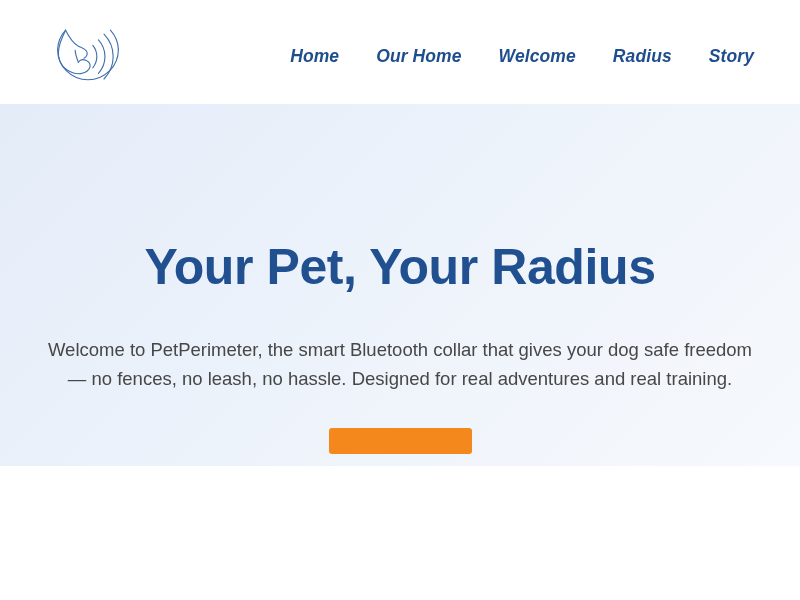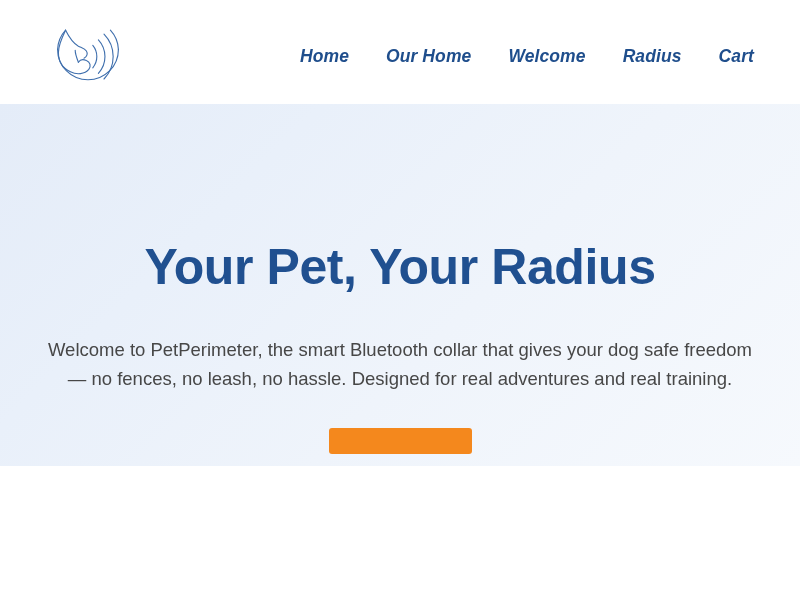--- a/index.html
+++ b/index.html
@@ -145,21 +145,21 @@
         <path d="M 70 19 A 40 40 0 0 1 70 75"></path>
       </svg>
     </span>
   </a>
 
   <nav class="main-nav">
     <a class="nav-link">Home</a>
     <a class="nav-link">Our Home</a>
     <a class="nav-link">Welcome</a>
     <a class="nav-link">Radius</a>
-    <a class="nav-link">Cart</a>
+    <a class="nav-link">Story</a>
   </nav>
 
 </header>
 
 <section class="hero">
   <div class="hero-inner">
 
     <h1 class="hero-title">Your Pet, Your Radius</h1>
 
     <p class="hero-lede">Welcome to PetPerimeter, the smart Bluetooth collar that gives your dog safe freedom — no fences, no leash, no hassle. Designed for real adventures and real training.</p>

